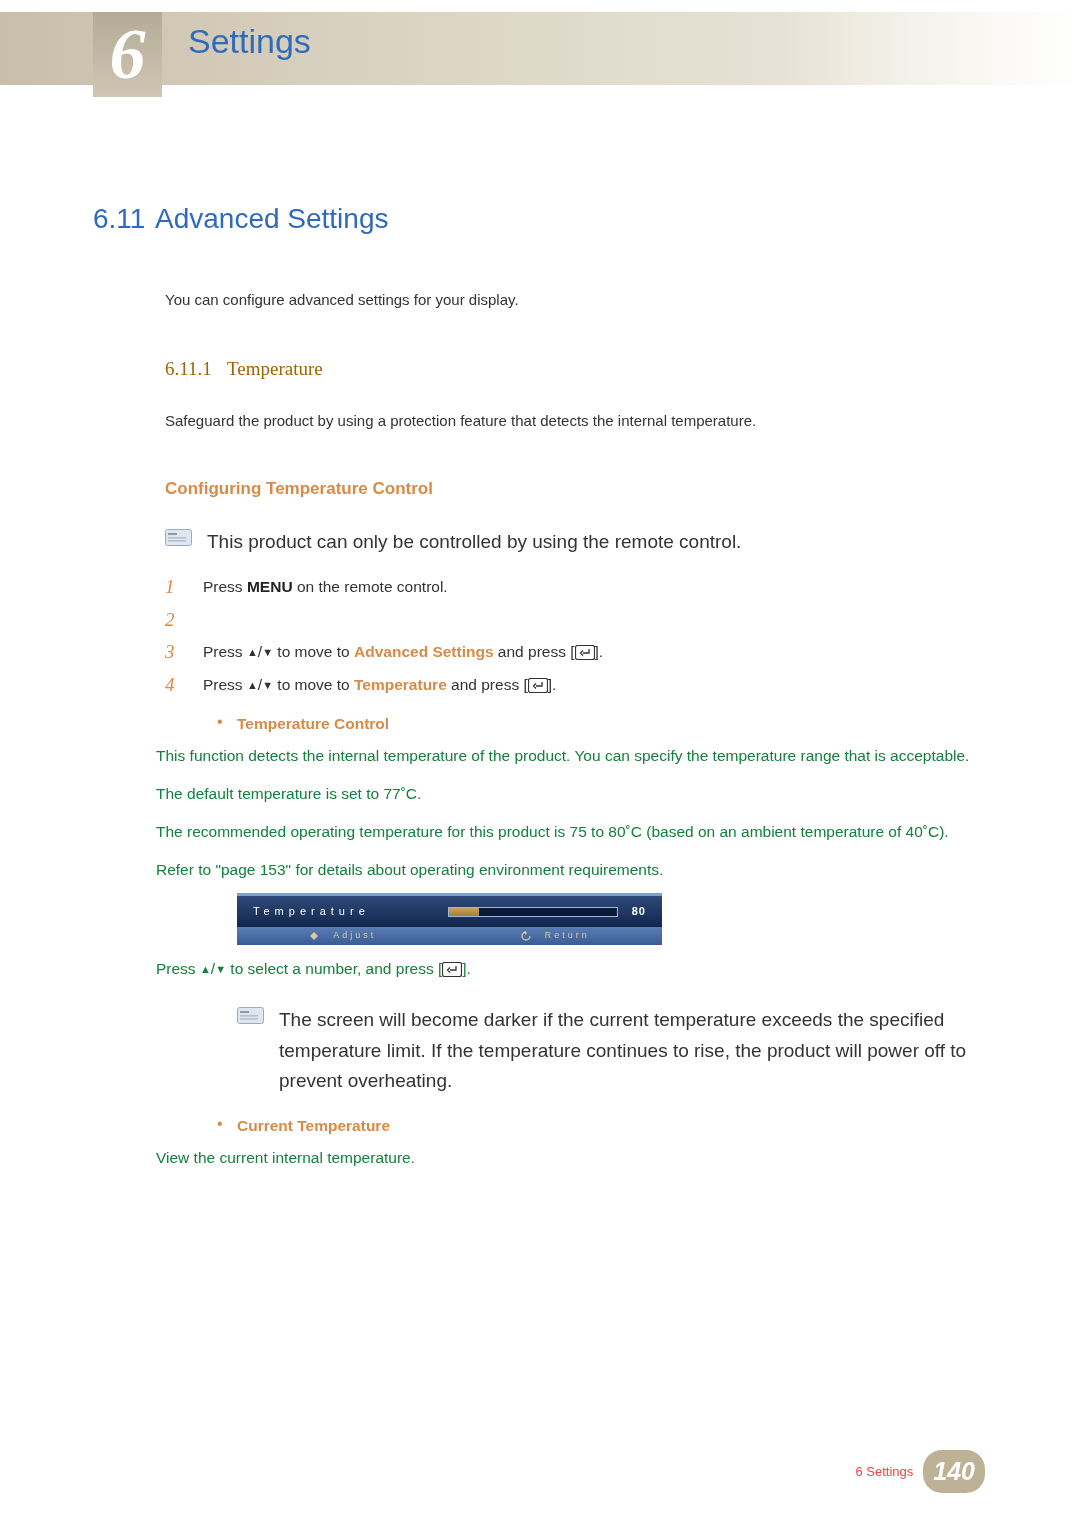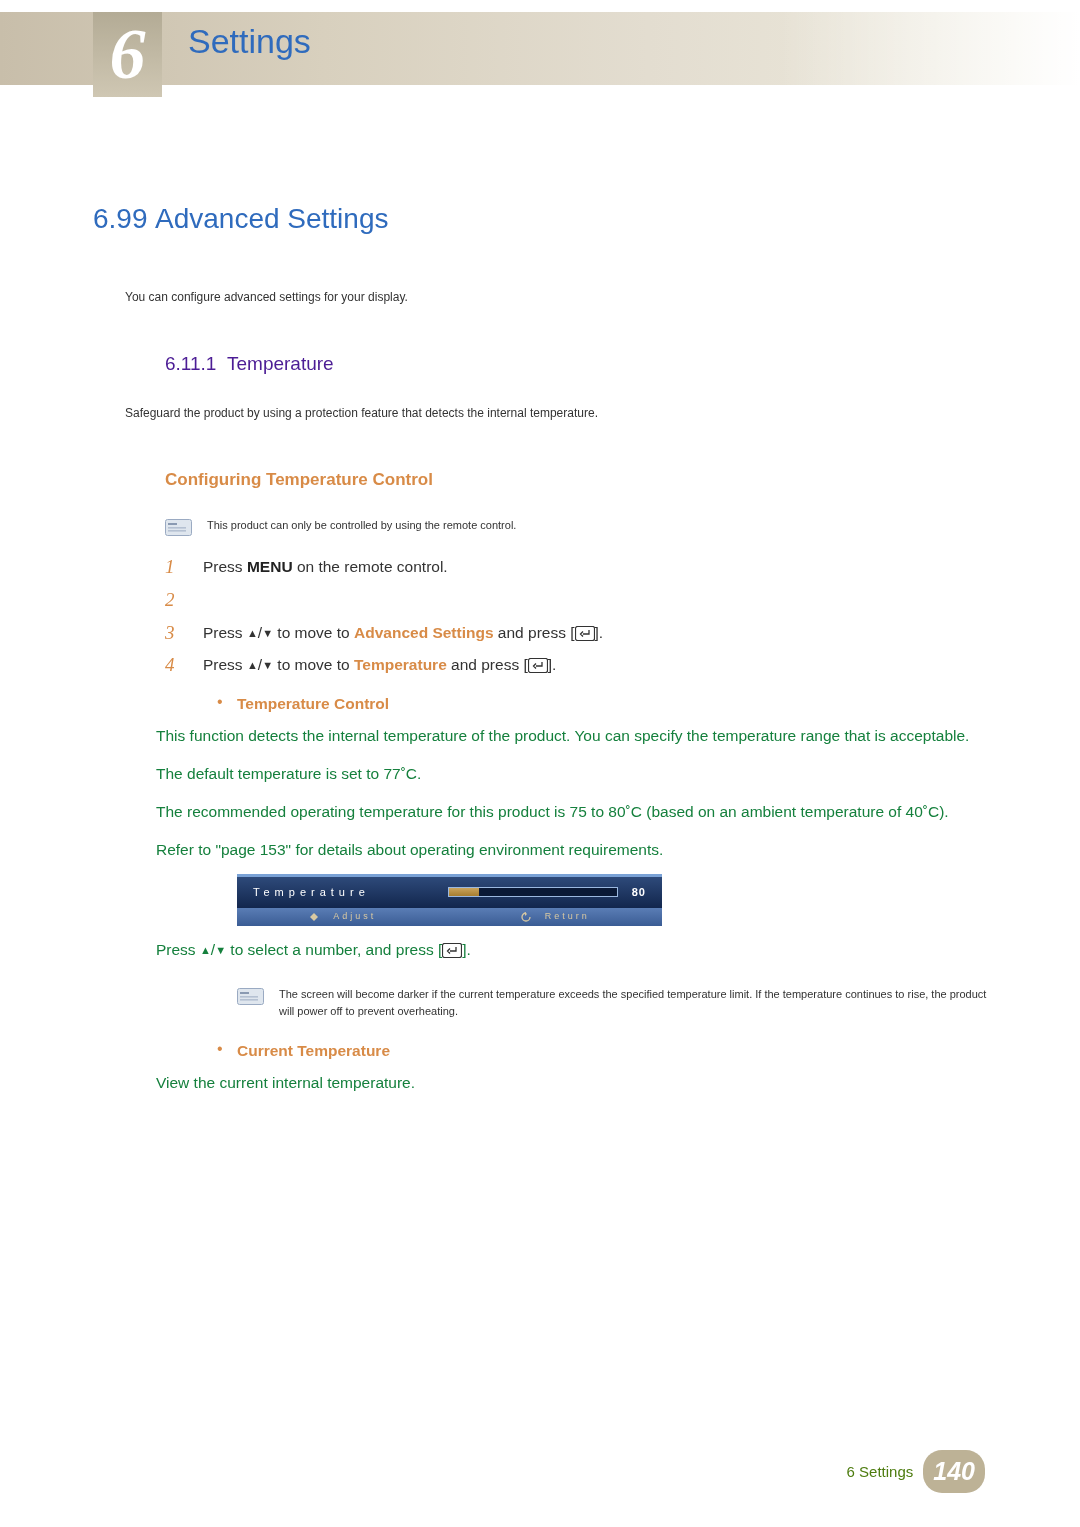--- a/index.html
+++ b/index.html
@@ -57,31 +57,32 @@
     font-size: 28px;
     color: #2f6bbd;
     font-weight: normal;
     margin-bottom: 48px;
   }
   .section-h2 .num {
     display: inline-block;
     width: 62px;
   }
   .body-text {
-    margin-left: 32px;
-    font-size: 12px;
+    margin-left: 72px;
+    font-size: 15px;
     color: #333;
   }
   .section-h3 {
     margin-top: 42px;
     margin-left: 72px;
     font-size: 19px;
-    color: #4c1d95;
+    color: #a16207;
     font-weight: normal;
     margin-bottom: 26px;
+    font-family: Liberation Serif, serif;
   }
   .section-h3 .num {
     display: inline-block;
     width: 62px;
   }
   .section-h4 {
     margin-top: 44px;
     margin-left: 72px;
     font-size: 17px;
     color: #d88b47;
@@ -95,21 +96,21 @@
     margin-bottom: 18px;
   }
   .note-icon {
     width: 32px; height: 18px;
     flex-shrink: 0;
     display: inline-block;
     margin-right: 10px;
     margin-top: 2px;
   }
   .note-icon svg { width: 27px; height: 17px; }
-  .note-text { flex: 1; font-size: 11px; color: #333; line-height: 1.6; }
+  .note-text { flex: 1; font-size: 19px; color: #333; line-height: 1.6; }
   .steps {
     margin-left: 72px;
     list-style: none;
     counter-reset: step;
   }
   .step {
     display: flex;
     align-items: flex-start;
     margin-bottom: 8px;
   }
@@ -210,22 +211,22 @@
     margin-bottom: 18px;
   }
   .footer {
     position: absolute;
     bottom: 34px;
     right: 95px;
     display: flex;
     align-items: center;
   }
   .footer-text {
-    font-size: 15px;
-    color: #4d7c0f;
+    font-size: 13px;
+    color: #ef4444;
     margin-right: 10px;
   }
   .page-box {
     background: #bdb296;
     color: #fff;
     font-size: 25px;
     font-weight: bold;
     font-style: italic;
     padding: 2px 10px;
     font-family: Arial, sans-serif;
@@ -238,21 +239,21 @@
 <div class="top-banner">
   <div class="banner-bg"></div>
   <div class="banner-fade"></div>
   <div class="chapter-box">6</div>
   <div class="chapter-title">Settings</div>
 </div>
 
 <div class="content">
 
   <h2 class="section-h2">
-    <span class="num">6.99</span><span>Advanced Settings</span>
+    <span class="num">6.11</span><span>Advanced Settings</span>
   </h2>
 
   <p class="body-text">You can configure advanced settings for your display.</p>
 
   <h3 class="section-h3">
     <span class="num">6.11.1</span><span>Temperature</span>
   </h3>
 
   <p class="body-text">Safeguard the product by using a protection feature that detects the internal temperature.</p>
 

